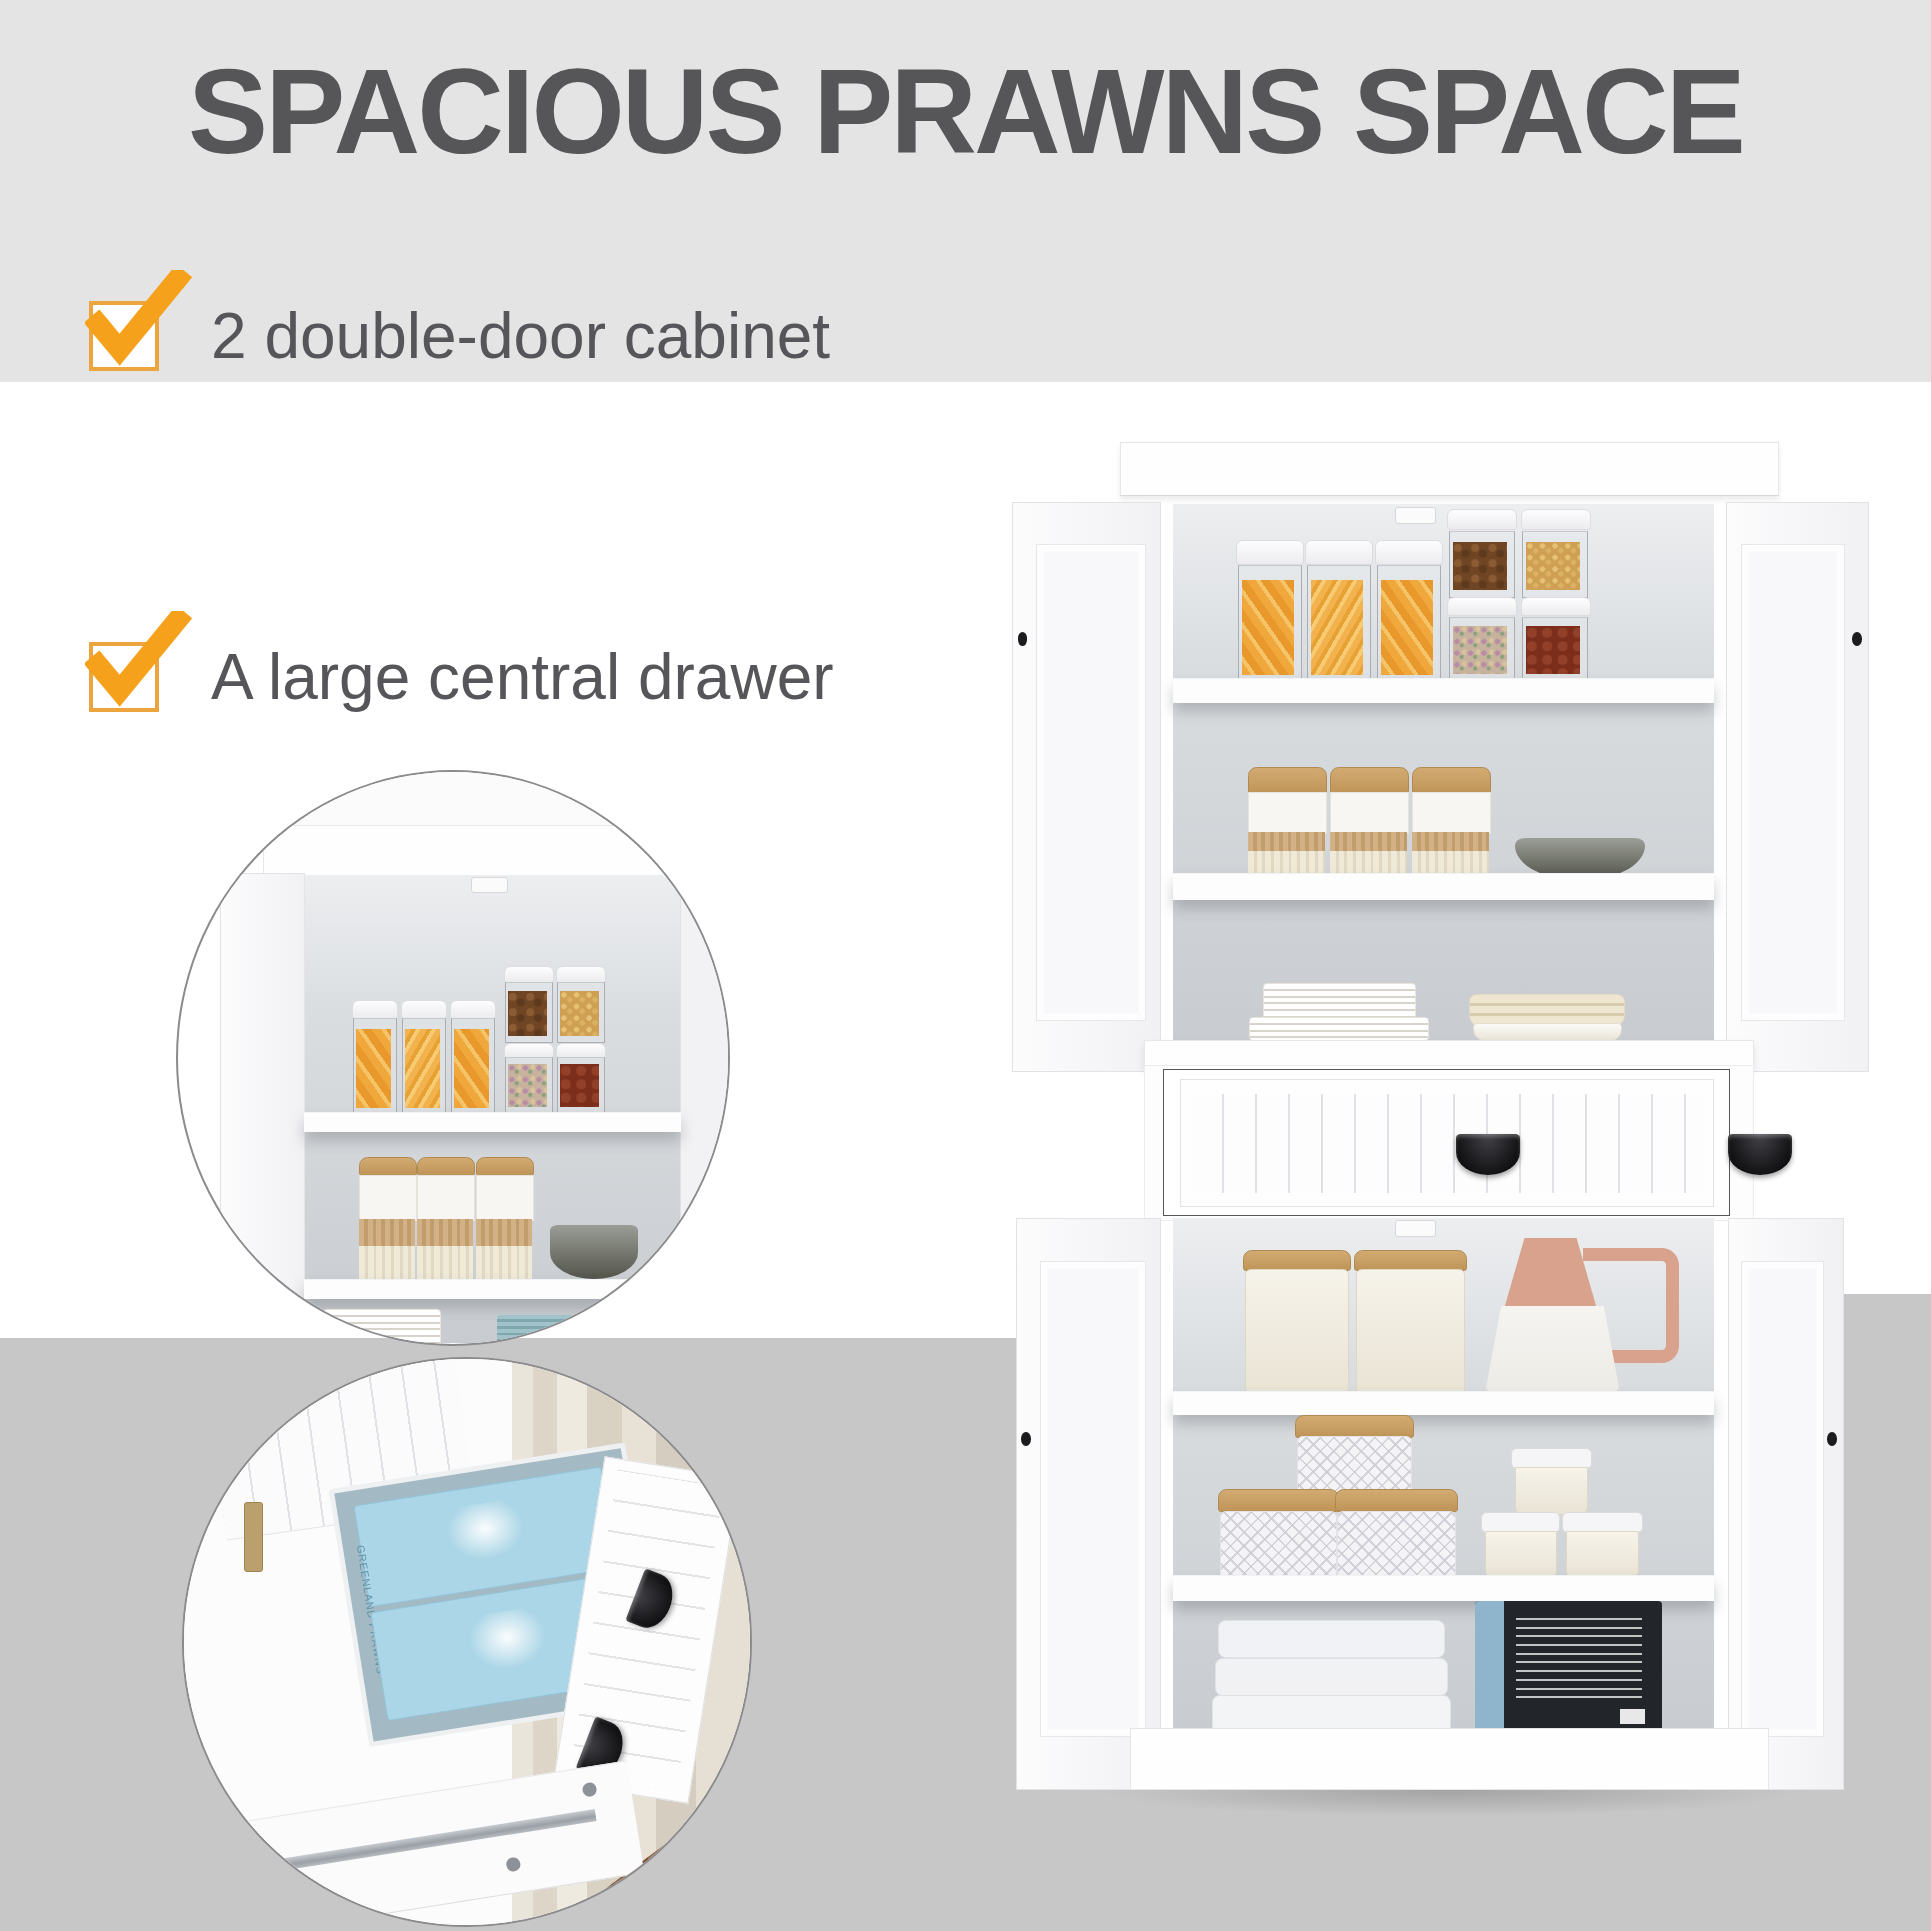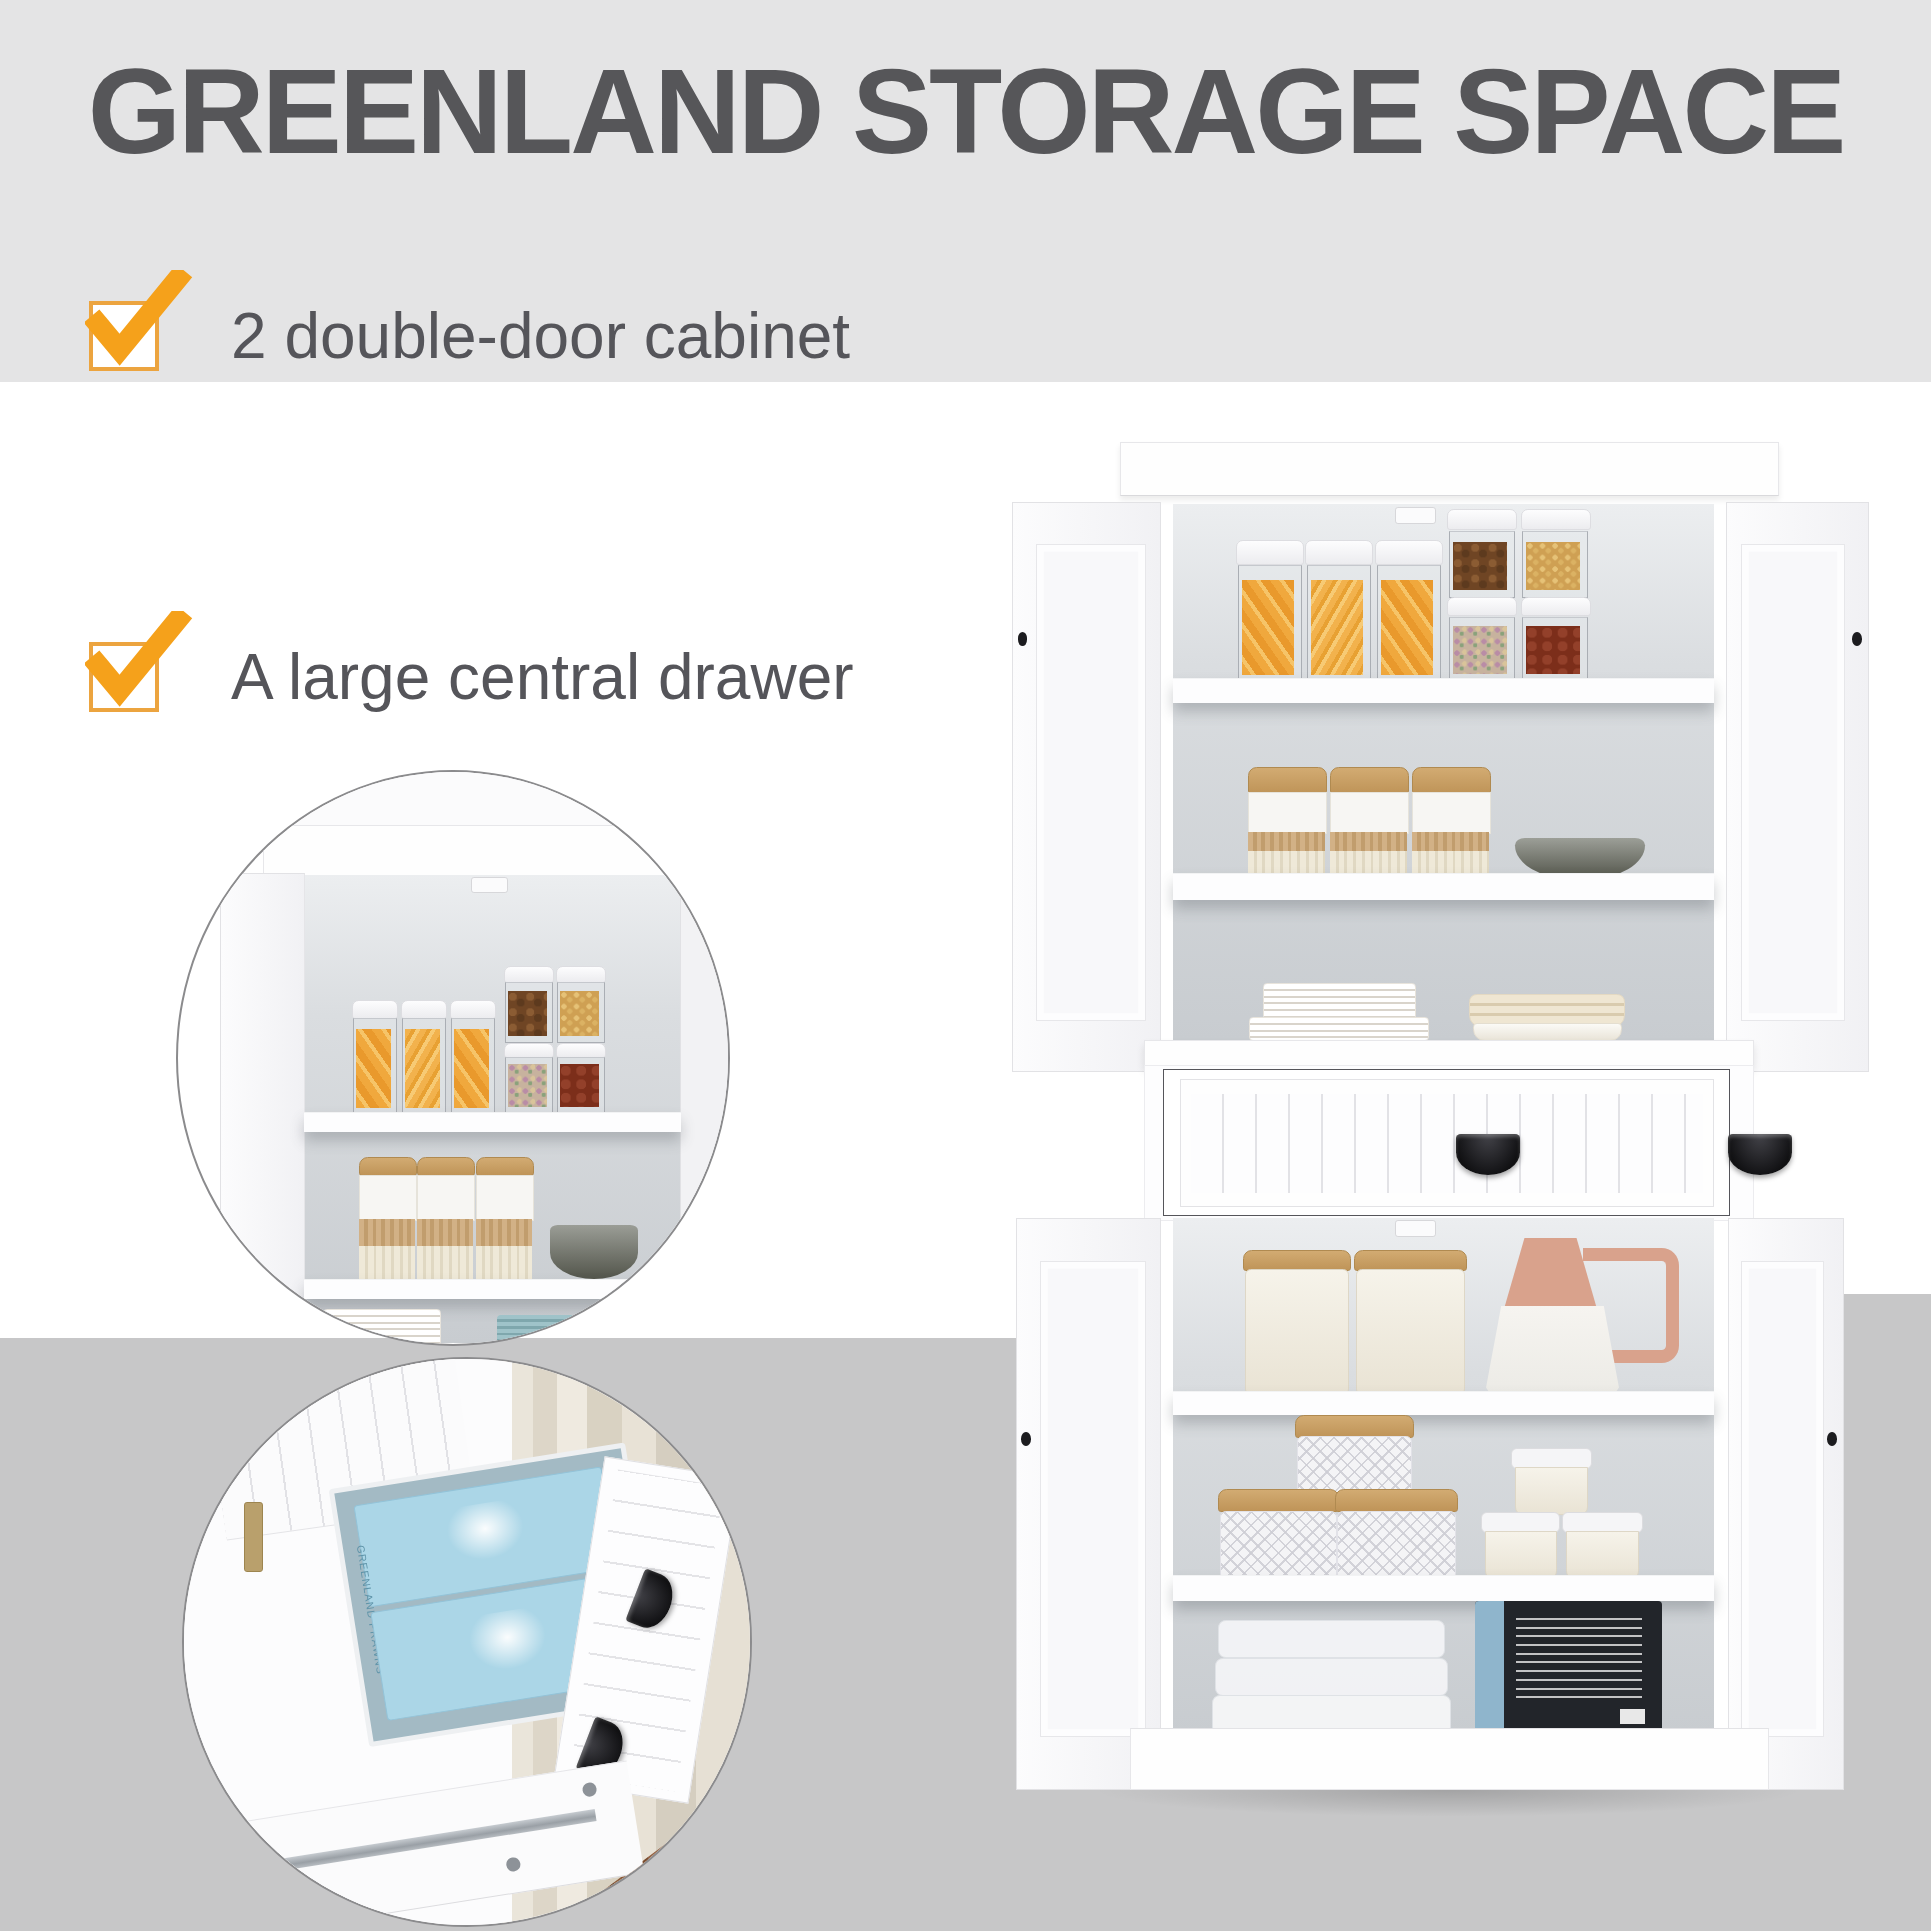--- a/index.html
+++ b/index.html
@@ -10,21 +10,21 @@
   .band-top{left:0;top:0;width:1931px;height:382px;background:#e4e4e5;}
   .gray-bl{left:0;top:1338px;width:1031px;height:593px;background:#c7c7c8;}
   .gray-br{left:1842px;top:1294px;width:89px;height:637px;background:#c7c7c8;}
   .gray-bc{left:1031px;top:1782px;width:811px;height:149px;background:#c7c7c8;}
   
   .title{left:0;top:42px;width:1931px;text-align:center;font-size:120px;font-weight:800;
          letter-spacing:-2.9px;color:#565659;}
   .feature{display:flex;align-items:center;height:81px;}
   .cbx{position:relative;width:62px;height:62px;border:4.8px solid #eca43f;background:#ffffff;}
   .cbx svg{position:absolute;left:-7.7px;top:-35px;}
-  .feature .lbl{margin-left:72px;font-size:64px;color:#55555a;}
+  .feature .lbl{margin-left:52px;font-size:64px;color:#55555a;}
   
   .interior{background:linear-gradient(180deg,#eceef0 0%,#dadde0 30%,#c8ccd0 100%);}
   .shelf{background:#fdfdfe;box-shadow:0 8.7px 13.5px rgba(80,85,92,.30);border-top:1px solid #f2f3f4;}
   .door{background:linear-gradient(90deg,#fcfcfd,#f1f1f4);border:1px solid #e2e2e5;}
   .panel{position:absolute;border:1.9px solid #e7e7ea;background:#f8f8fa;
          box-shadow:inset 0 0 0 6.8px #fdfdfe, inset 0 2.9px 5.8px rgba(0,0,0,.05);}
   .slab{background:#fefefe;border:1px solid #e7e7ea;}
   .beadboard{background-image:repeating-linear-gradient(90deg,rgba(0,0,0,0) 0 31px,#e2e2e6 31px 33px);}
   .cup{background:radial-gradient(ellipse at 50% 0%,#44444a 0%,#1a1a1d 60%,#000 100%);
        border-radius:9.7px 9.7px 62px 62px/7.7px 7.7px 44px 44px;
@@ -59,21 +59,21 @@
 </head>
 <body>
 
 <div id="stage">
 
   <div class="abs band-top"></div>
   <div class="abs gray-bl"></div>
   <div class="abs gray-br"></div>
   <div class="abs gray-bc"></div>
 
-  <div class="abs title">GREENLAND STORAGE SPACE</div>
+  <div class="abs title">SPACIOUS PRAWNS SPACE</div>
 
   <div class="abs feature" style="left:89px;top:295px;">
     <span class="cbx">
       <svg width="108" height="97" viewBox="0 0 100 90">
         <path d="M12 50 L32 74 L86 8" fill="none" stroke="#f5a11b" stroke-width="19" stroke-linecap="square"></path>
       </svg>
     </span>
     <span class="lbl">2 double-door cabinet</span>
   </div>
   <div class="abs feature" style="left:89px;top:636px;justify-content:space-between;">

